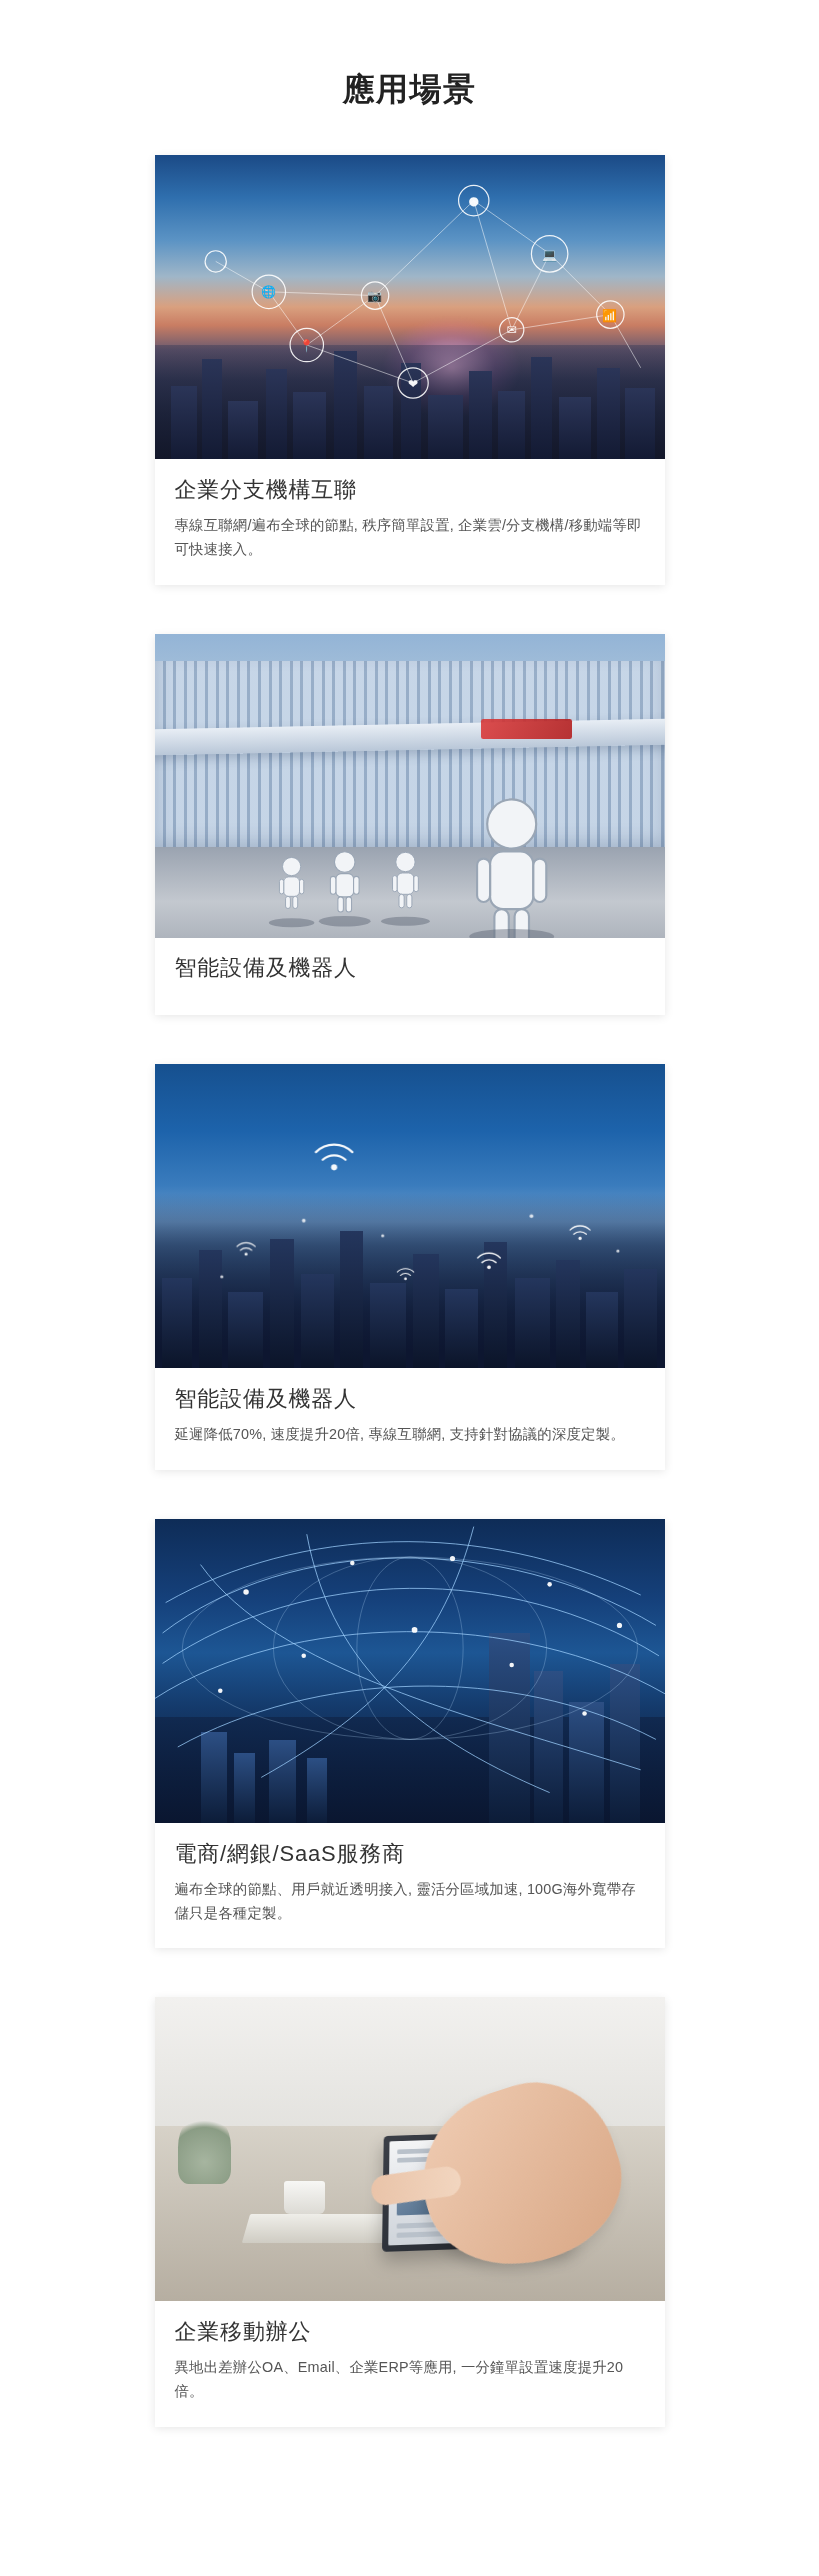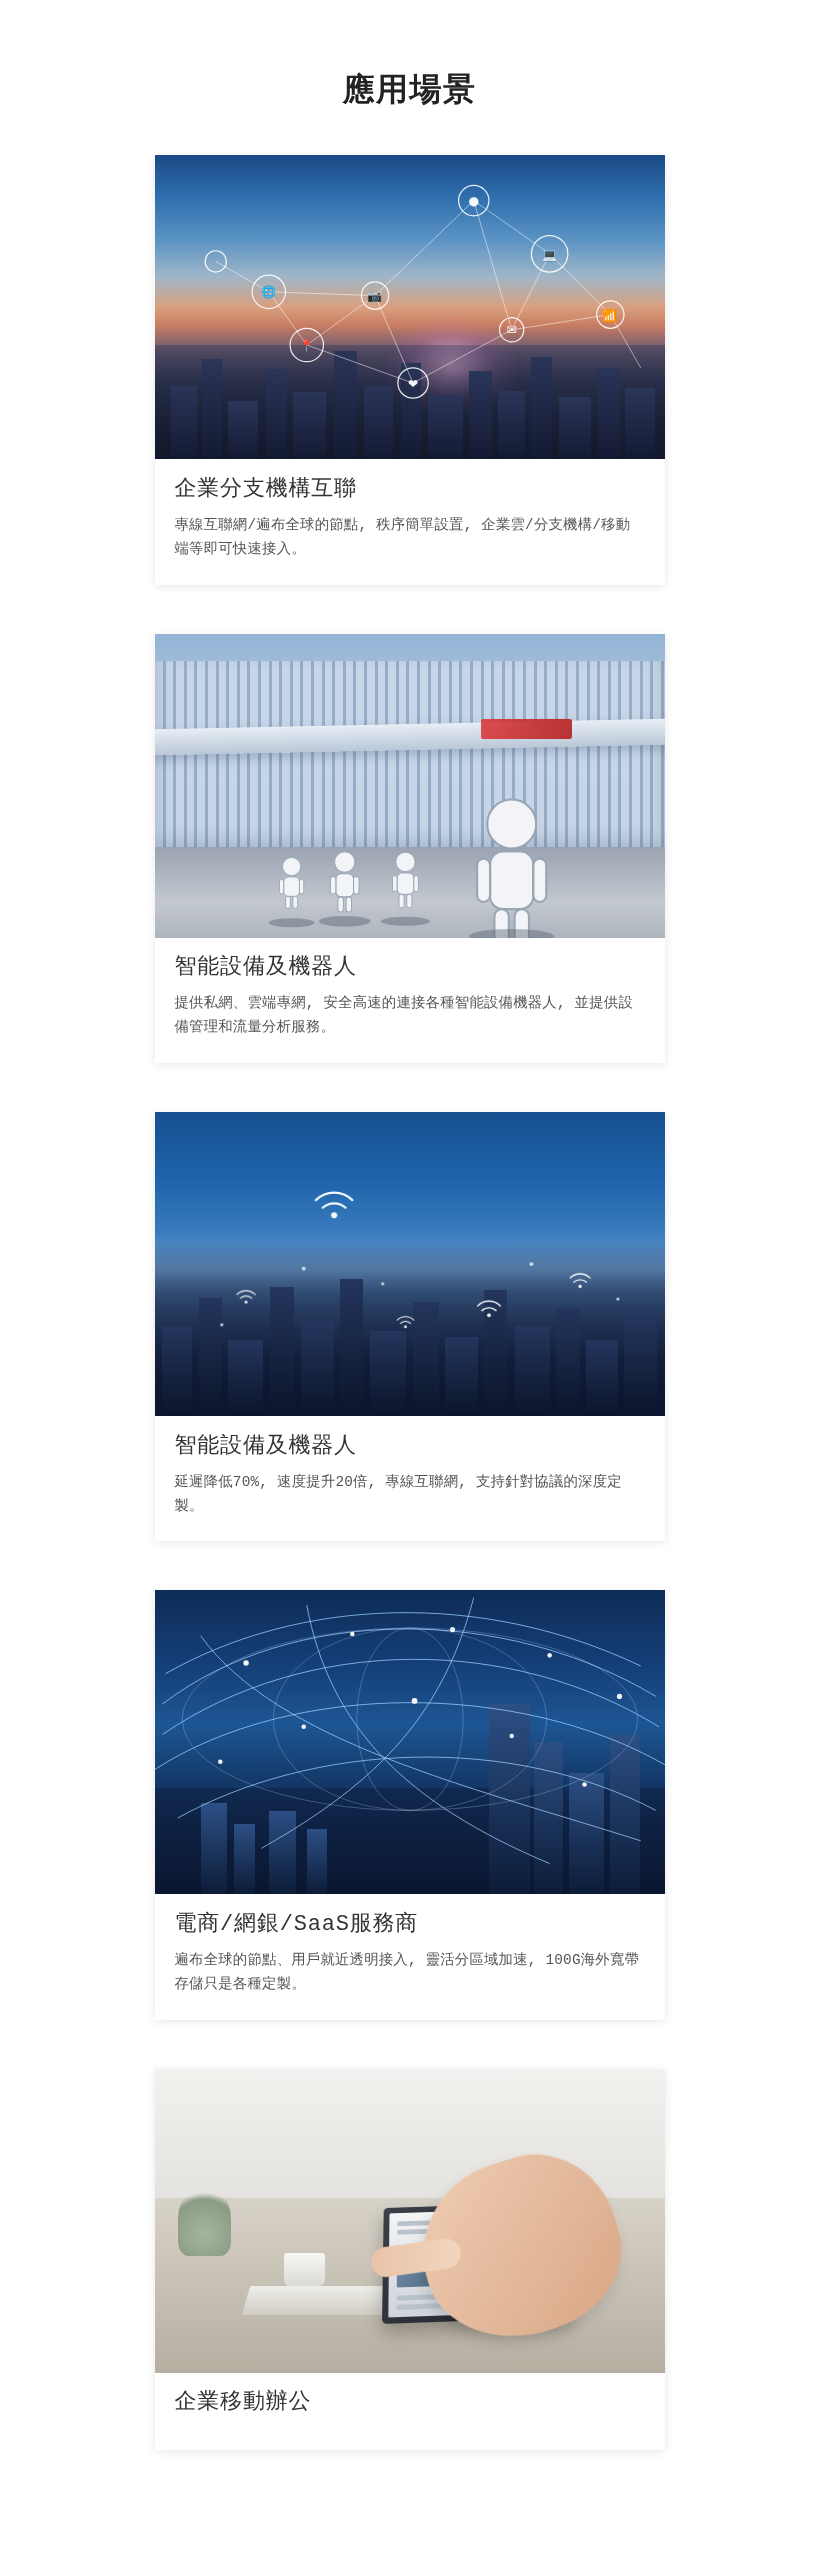--- a/index.html
+++ b/index.html
@@ -45,21 +45,20 @@
   }
   .card-image {
     width: 510px;
     height: 304px;
     position: relative;
     overflow: hidden;
     display: block;
   }
   .card-body {
     padding: 16.7px 20px 23px 20px;
-    font-family: Liberation Mono, monospace;
   }
   .card-title {
     font-size: 22px;
     font-weight: normal;
     color: #333333;
     margin: 0 0 10.6px 0;
     line-height: 1.25;
     letter-spacing: 0.8px;
   }
   .card-desc {
@@ -350,21 +349,20 @@
           <g fill="rgba(90,100,115,0.45)">
             <ellipse cx="250" cy="378" rx="34" ry="7"></ellipse>
             <ellipse cx="180" cy="380" rx="30" ry="6"></ellipse>
             <ellipse cx="330" cy="378" rx="32" ry="6"></ellipse>
             <ellipse cx="470" cy="398" rx="56" ry="10"></ellipse>
           </g>
         </svg>
       </div>
       <div class="card-body">
         <div class="card-title">智能設備及機器人</div>
-        <p class="card-desc">提供私網、雲端專網, 安全高速的連接各種智能設備機器人, 並提供設備管理和流量分析服務。</p>
       </div>
     </div>
 
     <div class="card">
       <div class="card-image img-night-city">
         <div class="city"></div>
         <div class="bldg" style="left:7.6px;  width:30px; height:90px;"></div>
         <div class="bldg" style="left:44px;  width:23px; height:118px;"></div>
         <div class="bldg" style="left:73px;  width:35px; height:76px;"></div>
         <div class="bldg" style="left:115px; width:24px; height:129px;"></div>
@@ -488,18 +486,19 @@
             <div class="bar" style="top:85px; width:144px;"></div>
             <div class="bar" style="top:94px; width:121px;"></div>
           </div>
         </div>
         <div class="hand">
           <div class="finger"></div>
         </div>
       </div>
       <div class="card-body">
         <div class="card-title">企業移動辦公</div>
+        <p class="card-desc">異地出差辦公OA、Email、企業ERP等應用, 一分鐘單設置速度提升20倍。</p>
       </div>
     </div>
 
   </div>
 </div>
 
 
 </body></html>

